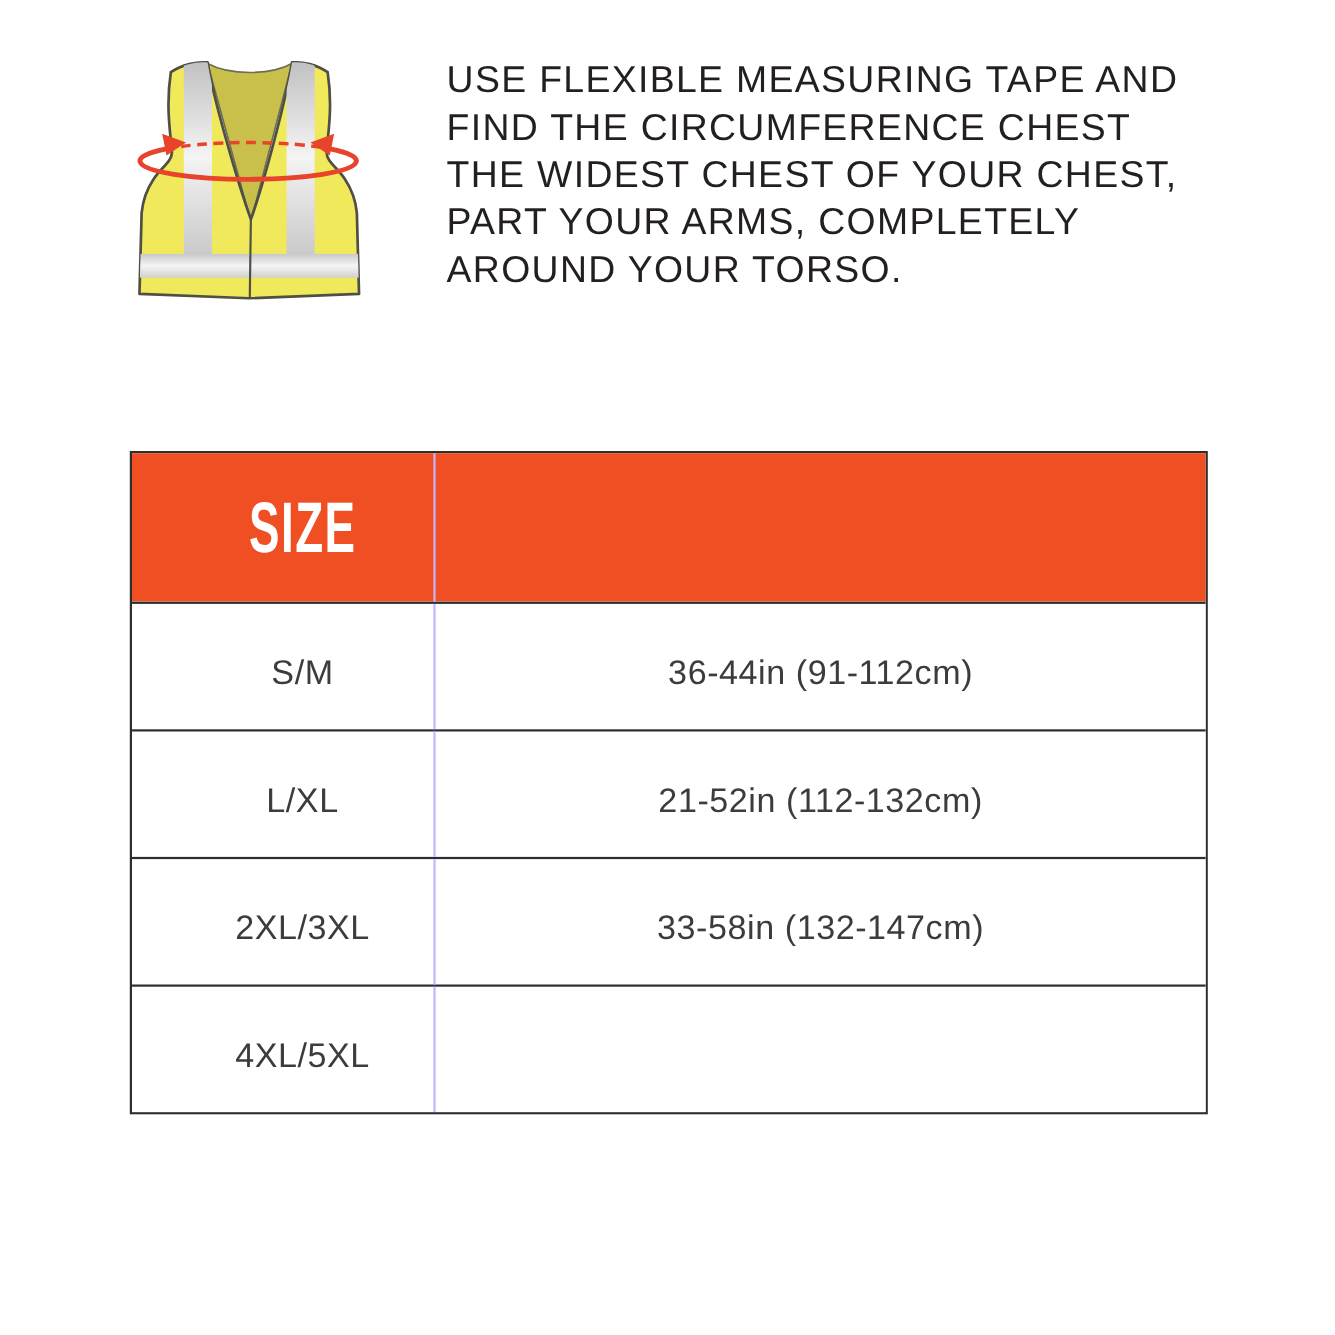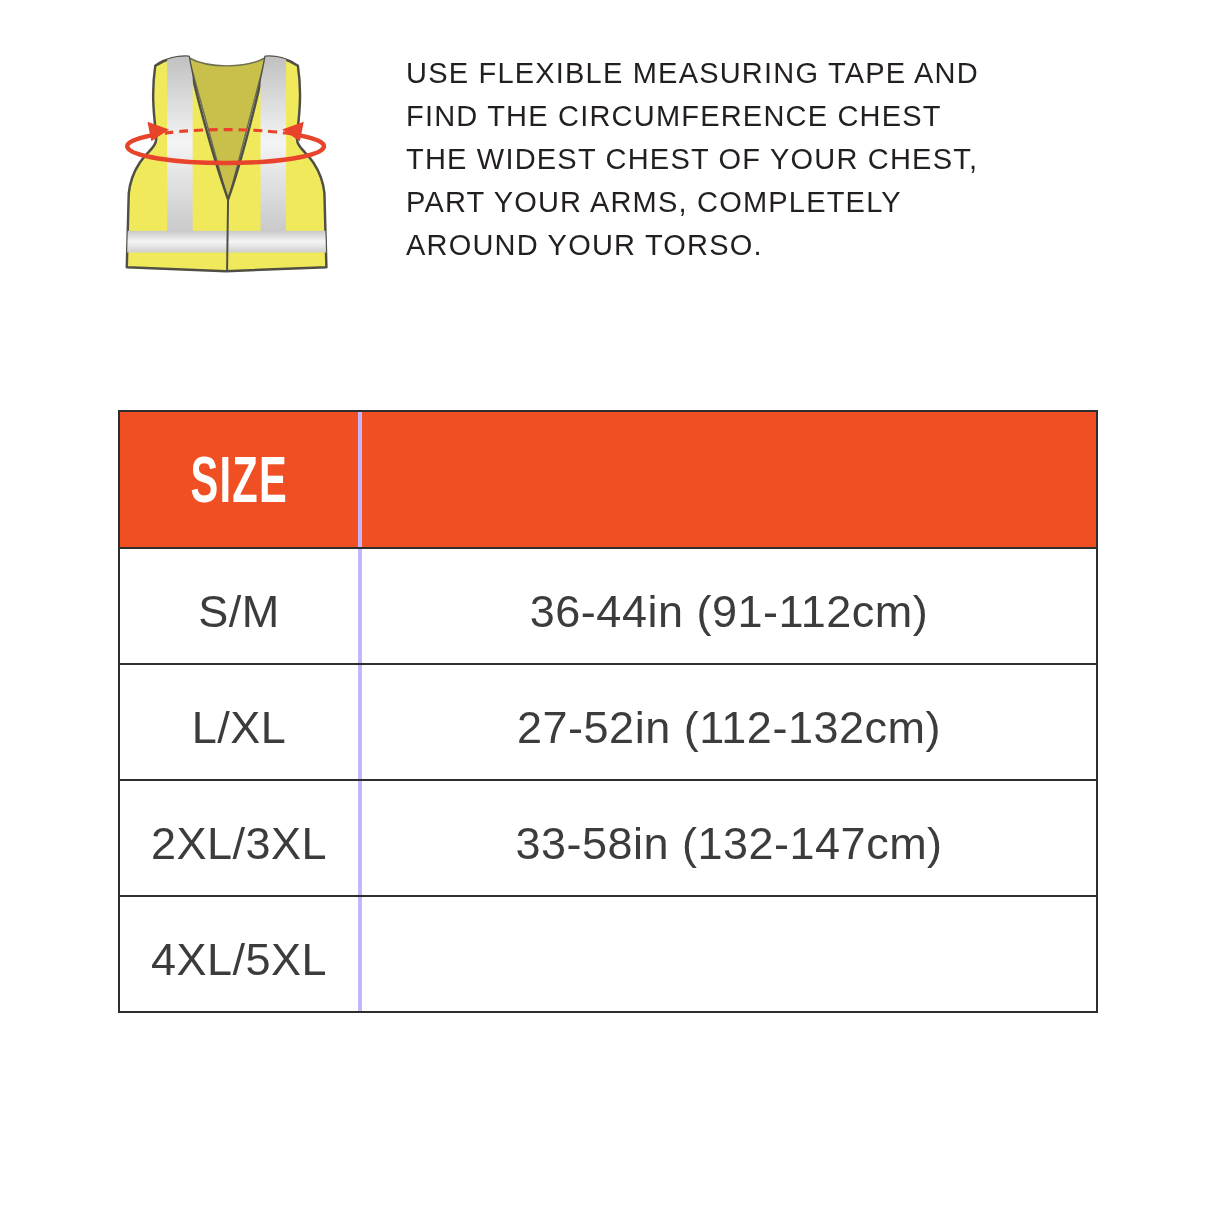--- a/index.html
+++ b/index.html
@@ -17,21 +17,21 @@
     left: 114px; top: 44px;
     width: 236px; height: 236px;
   }
   .vest-figure svg { width: 100%; height: 100%; display: block; }
 
   
   .instructions {
     position: absolute;
     left: 406px; top: 52px;
     color: #231F20;
-    font-size: 29px;
+    font-size: 34px;
     line-height: 43px;
     letter-spacing: 1.2px;
     font-weight: 400;
   }
   .instructions .line { white-space: nowrap; }
 
   
   .size-table {
     position: absolute;
     left: 118px; top: 410px;
@@ -49,34 +49,34 @@
   .st-row.header {
     height: 135px;
     border-top: none;
     background: #F04E23;
   }
   .st-cell {
     display: flex;
     align-items: center;
     justify-content: center;
   }
-  .st-c1 { width: 238px; border-right: 4px solid #c4b5fd; }
+  .st-c1 { width: 238px; border-right: 2px solid #c4b5fd; padding-left: 36px; }
   .st-c2 { flex: 1; }
   .header-label {
     color: #ffffff;
     font-weight: 700;
     font-size: 65px;
     letter-spacing: 2px;
     transform: scaleX(0.64);
     transform-origin: center;
     white-space: nowrap;
   }
   .cell-label {
     color: #3C3C3C;
-    font-size: 45px;
+    font-size: 31px;
     letter-spacing: 0.5px;
     white-space: nowrap;
     margin-top: 11px;
   }
 </style>
 </head>
 <body>
 
 <div class="vest-figure">
   <svg viewBox="0 0 240 240">
@@ -139,21 +139,21 @@
     <div class="st-cell st-c2">
       <span class="cell-label">36-44in (91-112cm)</span>
     </div>
   </div>
 
   <div class="st-row">
     <div class="st-cell st-c1">
       <span class="cell-label">L/XL</span>
     </div>
     <div class="st-cell st-c2">
-      <span class="cell-label">27-52in (112-132cm)</span>
+      <span class="cell-label">21-52in (112-132cm)</span>
     </div>
   </div>
 
   <div class="st-row">
     <div class="st-cell st-c1">
       <span class="cell-label">2XL/3XL</span>
     </div>
     <div class="st-cell st-c2">
       <span class="cell-label">33-58in (132-147cm)</span>
     </div>

